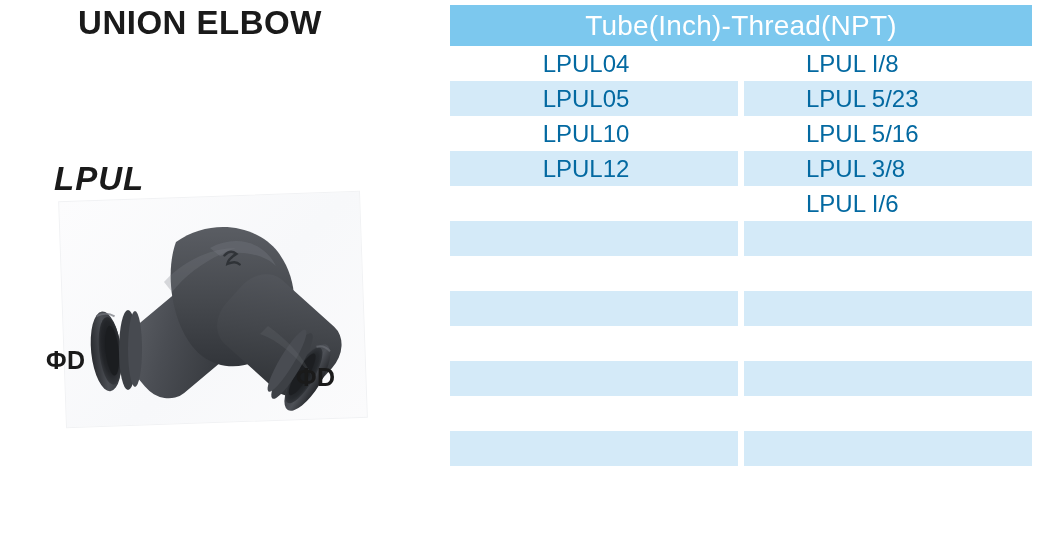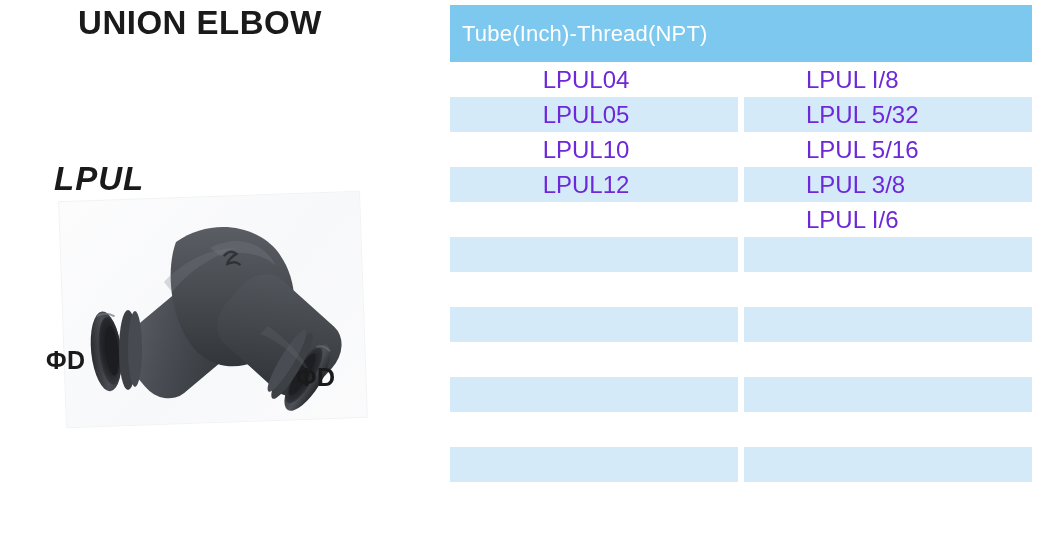--- a/index.html
+++ b/index.html
@@ -94,33 +94,33 @@
     table-layout: fixed;
   }
   #spec-table col.col-tube   { width: 288px; }
   #spec-table col.col-gap    { width: 6px;  }
   #spec-table col.col-thread { width: 288px; }
 
   #spec-table th {
     height: 33px;
     background: #7cc8ee;
     color: #ffffff;
-    font-size: 22px;
+    font-size: 28px;
     font-weight: normal;
-    text-align: left;
-    padding: 12px;
+    text-align: center;
+    padding: 4px;
     line-height: 33px;
     letter-spacing: 0.2px;
   }
   #spec-table td {
     height: 35px;
     padding: 0;
     font-size: 24px;
     line-height: 35px;
-    color: #6d28d9;
+    color: #0369a1;
     background: #ffffff;
     white-space: nowrap;
     overflow: hidden;
   }
   #spec-table td.gap { background: #ffffff !important; }
 
   #spec-table tr.alt td { background: #d4eaf8; }
 
   #spec-table td.tube   { text-align: center; padding-right: 16px; }
   #spec-table td.thread { text-align: left;   padding-left: 62px; }
@@ -240,21 +240,21 @@
   </thead>
   <tbody id="spec-table-body">
       <tr>
         <td class="tube">LPUL04</td>
         <td class="gap"></td>
         <td class="thread">LPUL I/8</td>
       </tr>
       <tr class="alt">
         <td class="tube">LPUL05</td>
         <td class="gap"></td>
-        <td class="thread">LPUL 5/32</td>
+        <td class="thread">LPUL 5/23</td>
       </tr>
       <tr>
         <td class="tube">LPUL10</td>
         <td class="gap"></td>
         <td class="thread">LPUL 5/16</td>
       </tr>
       <tr class="alt">
         <td class="tube">LPUL12</td>
         <td class="gap"></td>
         <td class="thread">LPUL 3/8</td>

